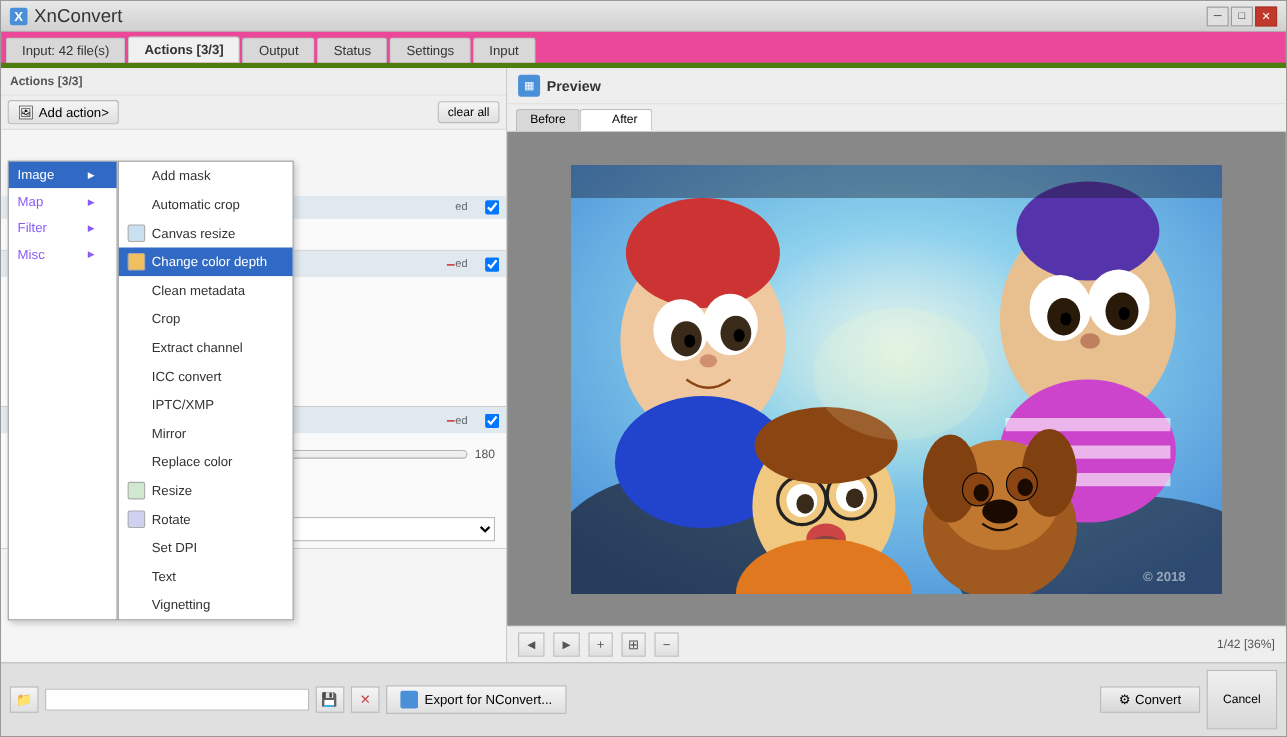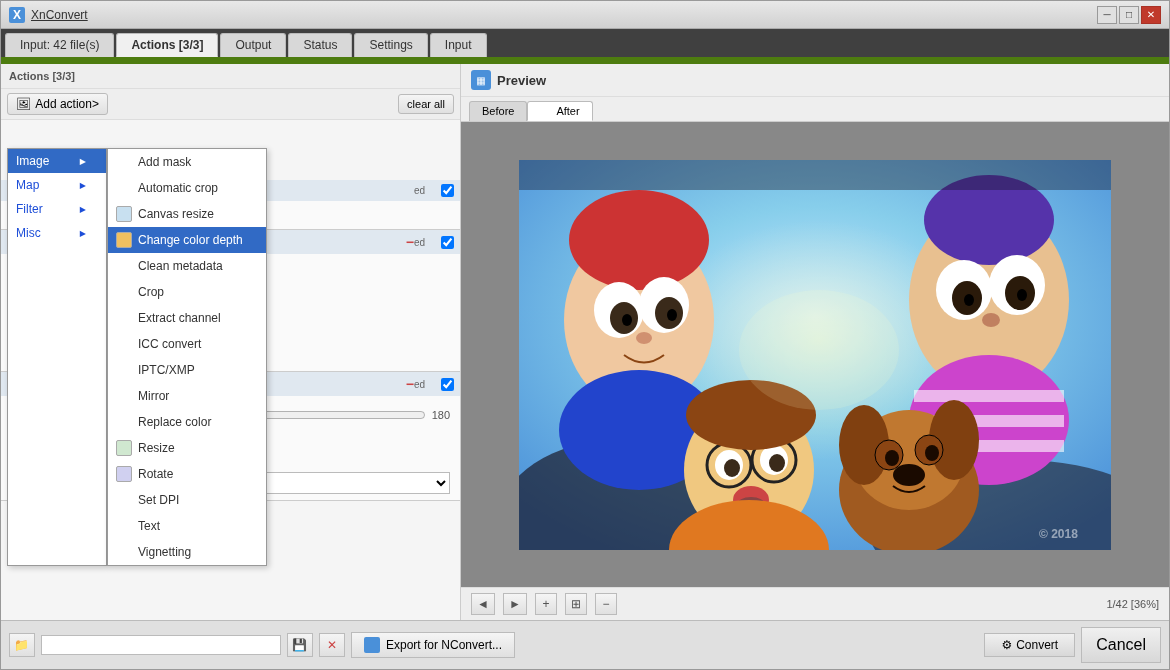--- a/index.html
+++ b/index.html
@@ -2,43 +2,43 @@
 <html><head>
   <meta charset="utf-8">
   <style>
     * { box-sizing: border-box; margin: 0; padding: 0; font-family: 'Segoe UI', Tahoma, sans-serif; font-size: 12px; }
     body { background: #f0f0f0; width: 1170px; height: 670px; overflow: hidden; }
 
     .window { width: 1170px; height: 670px; background: #f0f0f0; border: 1px solid #999; display: flex; flex-direction: column; }
 
     .title-bar { background: linear-gradient(to bottom, #e8e8e8, #d0d0d0); height: 28px; display: flex; align-items: center; padding: 0 8px; border-bottom: 1px solid #aaa; user-select: none; }
     .title-bar-icon { width: 16px; height: 16px; margin-right: 6px; background: #4a90d9; border-radius: 2px; display: flex; align-items: center; justify-content: center; color: white; font-size: 9px; font-weight: bold; }
-    .title-bar-title { flex: 1; font-size: 12px; color: #333; text-decoration: underline; }
+    .title-bar-title { flex: 1; font-size: 17px; color: #333; }
     .title-bar-controls { display: flex; gap: 2px; }
     .title-bar-btn { width: 20px; height: 18px; border: 1px solid #999; background: #e0e0e0; cursor: pointer; display: flex; align-items: center; justify-content: center; font-size: 10px; color: #333; }
     .title-bar-btn.close { background: #c0392b; color: white; border-color: #a93226; }
 
-    .tabs { display: flex; background: #404040; border-bottom: 7px solid #4d7c0f; padding-top: 4px; padding-left: 4px; }
+    .tabs { display: flex; background: #ec4899; border-bottom: 5px solid #4d7c0f; padding-top: 4px; padding-left: 4px; align-items: flex-end; }
     .tab { padding: 4px 14px; border: 1px solid #bbb; border-bottom: none; background: #d8d8d8; cursor: pointer; margin-right: 2px; border-radius: 3px 3px 0 0; color: #333; }
     .tab.active { background: #f0f0f0; border-bottom: 1px solid #f0f0f0; font-weight: bold; z-index: 1; }
 
     .main-area { display: flex; flex: 1; overflow: hidden; }
 
     
     .left-panel { width: 460px; border-right: 1px solid #ccc; background: #f5f5f5; display: flex; flex-direction: column; position: relative; }
     .panel-header { padding: 6px 8px; font-weight: bold; font-size: 11px; color: #555; background: #eee; border-bottom: 1px solid #ddd; }
 
     .toolbar-row { display: flex; align-items: center; padding: 4px 6px; background: #eee; border-bottom: 1px solid #ddd; gap: 6px; }
     .add-action-btn { display: flex; align-items: center; gap: 4px; padding: 3px 8px; border: 1px solid #bbb; background: linear-gradient(to bottom, #f5f5f5, #e0e0e0); cursor: pointer; border-radius: 3px; font-size: 11px; }
     .clear-all-btn { margin-left: auto; padding: 3px 8px; border: 1px solid #bbb; background: linear-gradient(to bottom, #f5f5f5, #e0e0e0); cursor: pointer; border-radius: 3px; font-size: 11px; }
 
     
     .dropdown-container { position: absolute; top: 84px; left: 6px; z-index: 100; display: flex; }
     .dropdown-level1 { background: white; border: 1px solid #999; box-shadow: 2px 2px 6px rgba(0,0,0,0.2); min-width: 100px; }
-    .dropdown-level1 .menu-item { padding: 5px 20px 5px 8px; cursor: pointer; display: flex; align-items: center; justify-content: space-between; color: #1d4ed8; }
+    .dropdown-level1 .menu-item { padding: 5px 20px 5px 8px; cursor: pointer; display: flex; align-items: center; justify-content: space-between; color: #8b5cf6; }
     .dropdown-level1 .menu-item:hover, .dropdown-level1 .menu-item.active { background: #316ac5; color: white; }
     .dropdown-level1 .menu-item .submenu-arrow { font-size: 8px; margin-left: 8px; }
     .dropdown-level2 { background: white; border: 1px solid #999; box-shadow: 2px 2px 6px rgba(0,0,0,0.2); min-width: 160px; }
     .dropdown-level2 .menu-item { padding: 5px 8px; cursor: pointer; display: flex; align-items: center; gap: 6px; color: #333; }
     .dropdown-level2 .menu-item.highlighted { background: #316ac5; color: white; }
     .dropdown-level2 .menu-icon { width: 16px; height: 16px; background: #ddd; border-radius: 2px; flex-shrink: 0; }
 
     
     .section { border-bottom: 1px solid #ccc; }
     .section-header { display: flex; align-items: center; padding: 4px 6px; background: #e0e8f0; cursor: pointer; user-select: none; }
@@ -84,21 +84,21 @@
 
     
     .bottom-bar { display: flex; align-items: center; padding: 6px 8px; background: #e0e0e0; border-top: 1px solid #bbb; gap: 6px; }
     .folder-btn { width: 26px; height: 24px; border: 1px solid #bbb; background: linear-gradient(to bottom, #f5f5f5, #e0e0e0); cursor: pointer; display: flex; align-items: center; justify-content: center; font-size: 14px; }
     .path-input { flex: 1; padding: 3px 6px; border: 1px solid #bbb; background: white; font-size: 11px; max-width: 240px; }
     .save-btn { width: 26px; height: 24px; border: 1px solid #bbb; background: linear-gradient(to bottom, #f5f5f5, #e0e0e0); cursor: pointer; display: flex; align-items: center; justify-content: center; font-size: 12px; color: #4a7; }
     .delete-btn { width: 26px; height: 24px; border: 1px solid #bbb; background: linear-gradient(to bottom, #f5f5f5, #e0e0e0); cursor: pointer; display: flex; align-items: center; justify-content: center; font-size: 12px; color: #c44; }
     .export-btn { padding: 4px 12px; border: 1px solid #bbb; background: linear-gradient(to bottom, #f5f5f5, #e0e0e0); cursor: pointer; display: flex; align-items: center; gap: 6px; font-size: 11px; }
     .export-icon { width: 16px; height: 16px; background: #4a90d9; border-radius: 2px; display: inline-block; }
     .convert-btn { padding: 4px 16px; border: 1px solid #bbb; background: linear-gradient(to bottom, #f0f0f0, #d8d8d8); cursor: pointer; font-size: 12px; display: flex; align-items: center; gap: 4px; margin-left: auto; }
-    .cancel-btn { padding: 8px 14px; border: 1px solid #bbb; background: linear-gradient(to bottom, #f0f0f0, #d8d8d8); cursor: pointer; font-size: 16px; }
+    .cancel-btn { padding: 20px 14px; border: 1px solid #bbb; background: linear-gradient(to bottom, #f0f0f0, #d8d8d8); cursor: pointer; font-size: 11px; }
   </style>
 </head>
 <body>
 
 <div class="window">
 
   <div class="title-bar">
     <div class="title-bar-icon">
       <span>X</span>
     </div>

